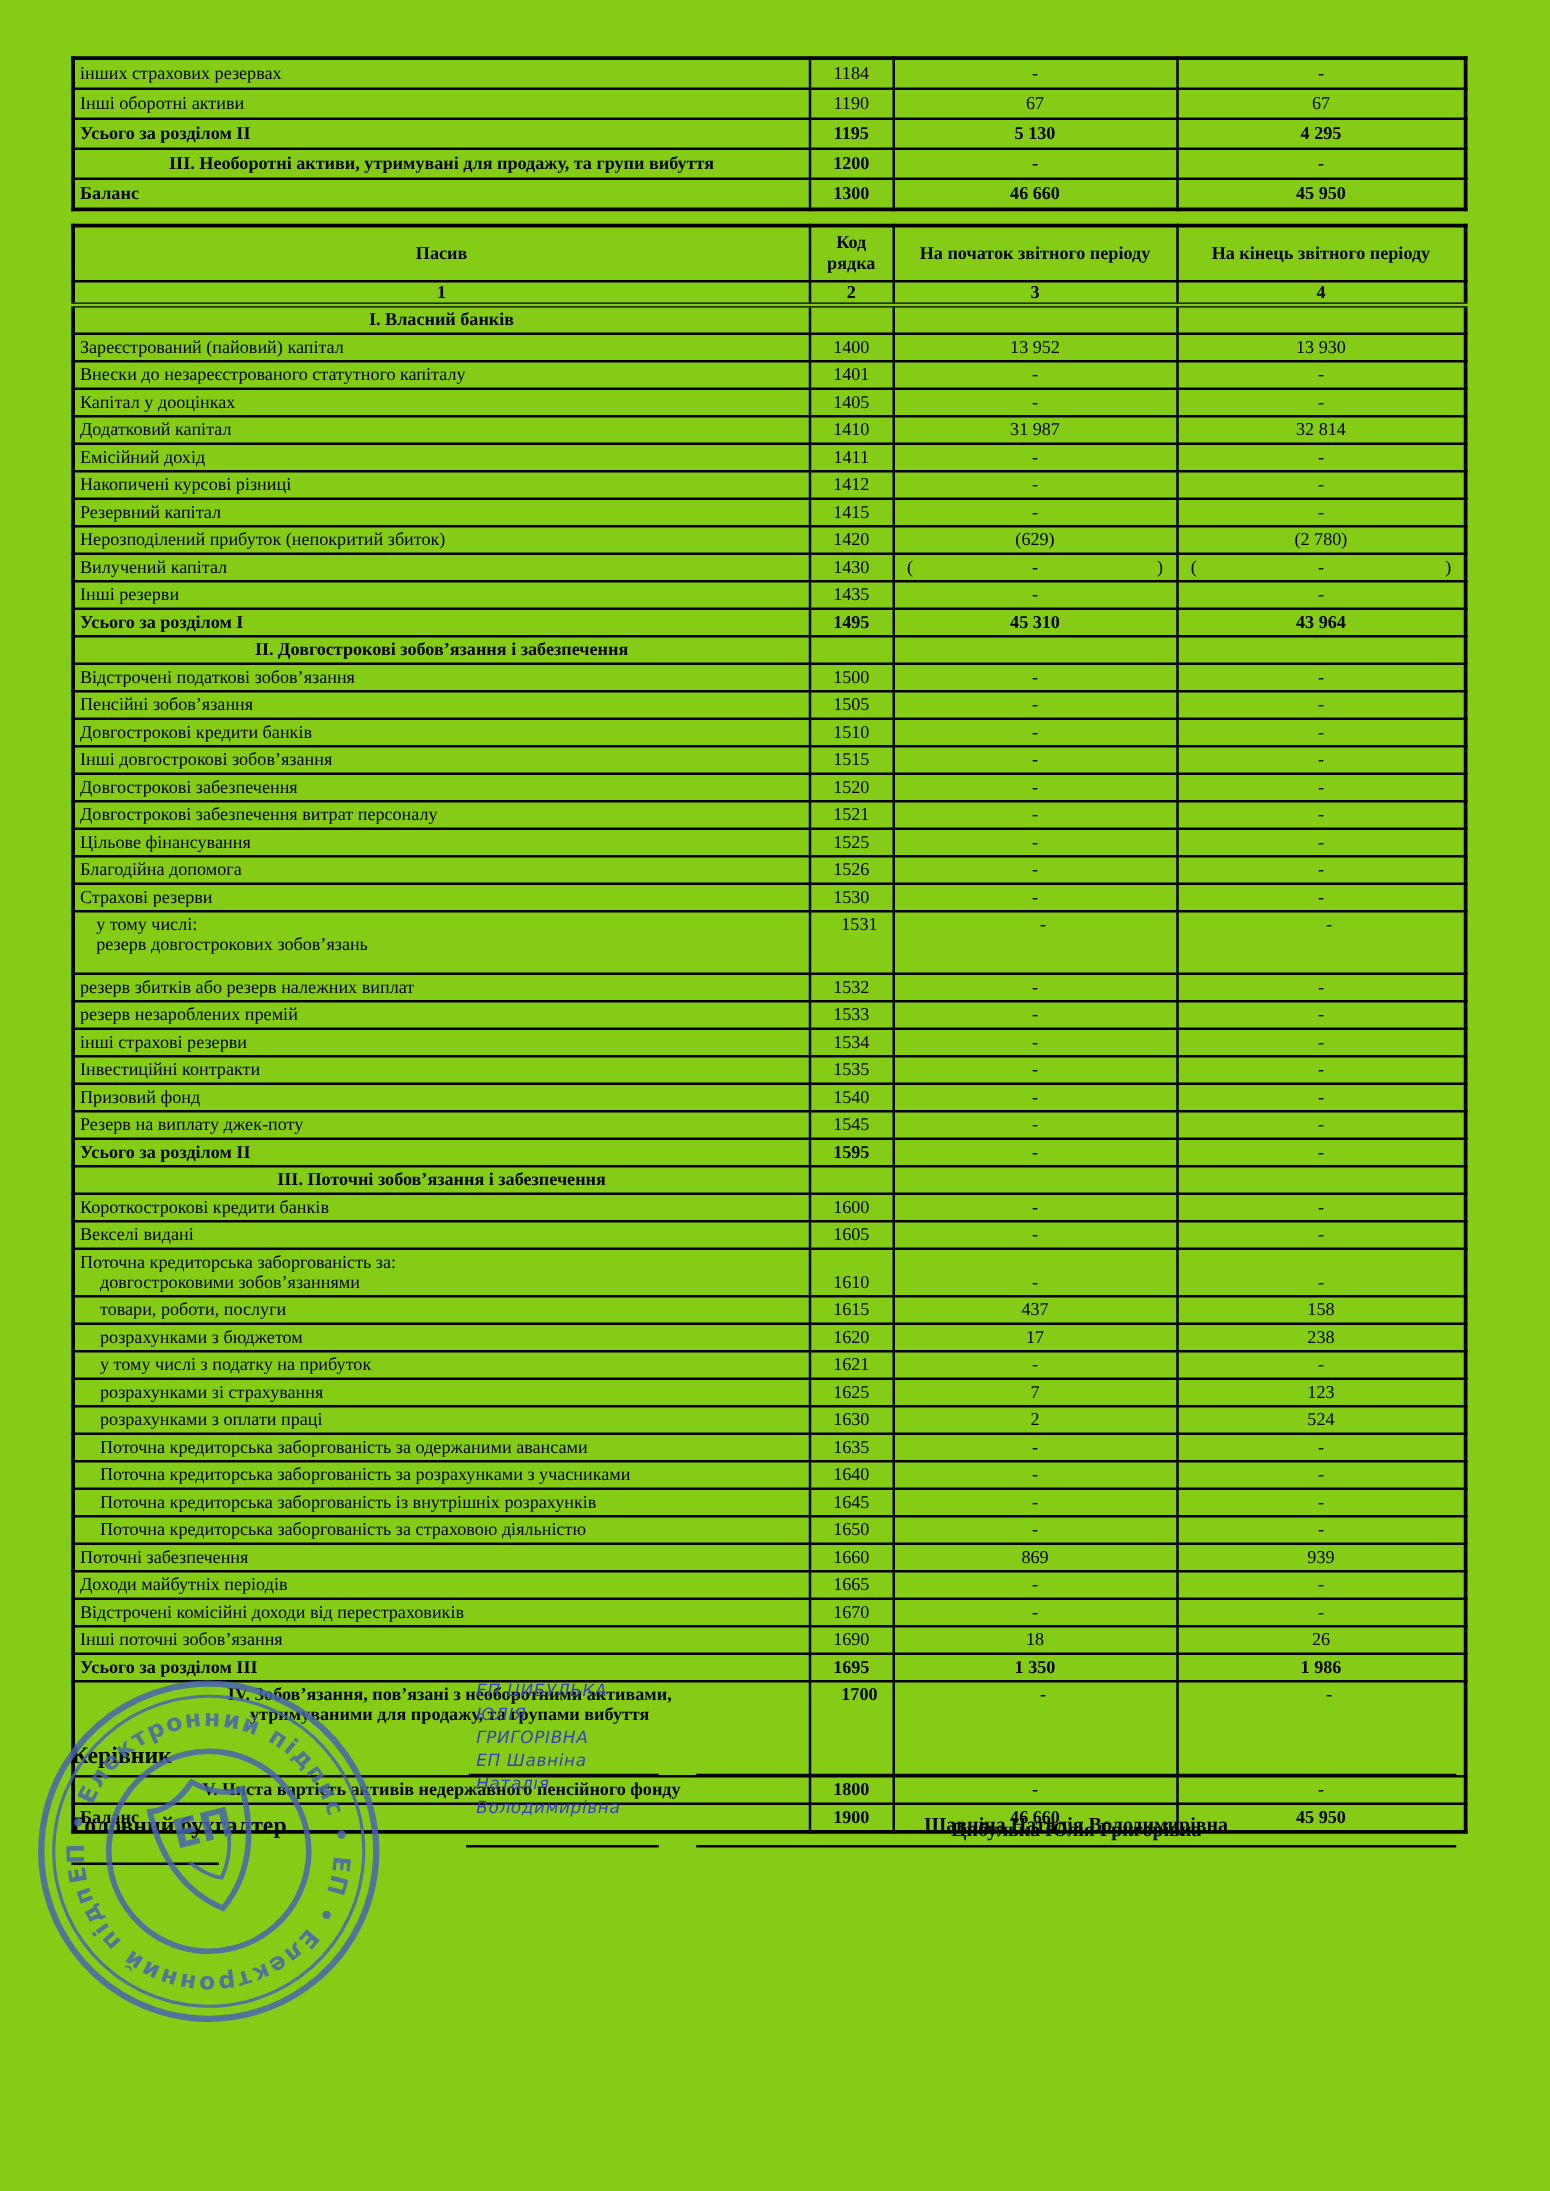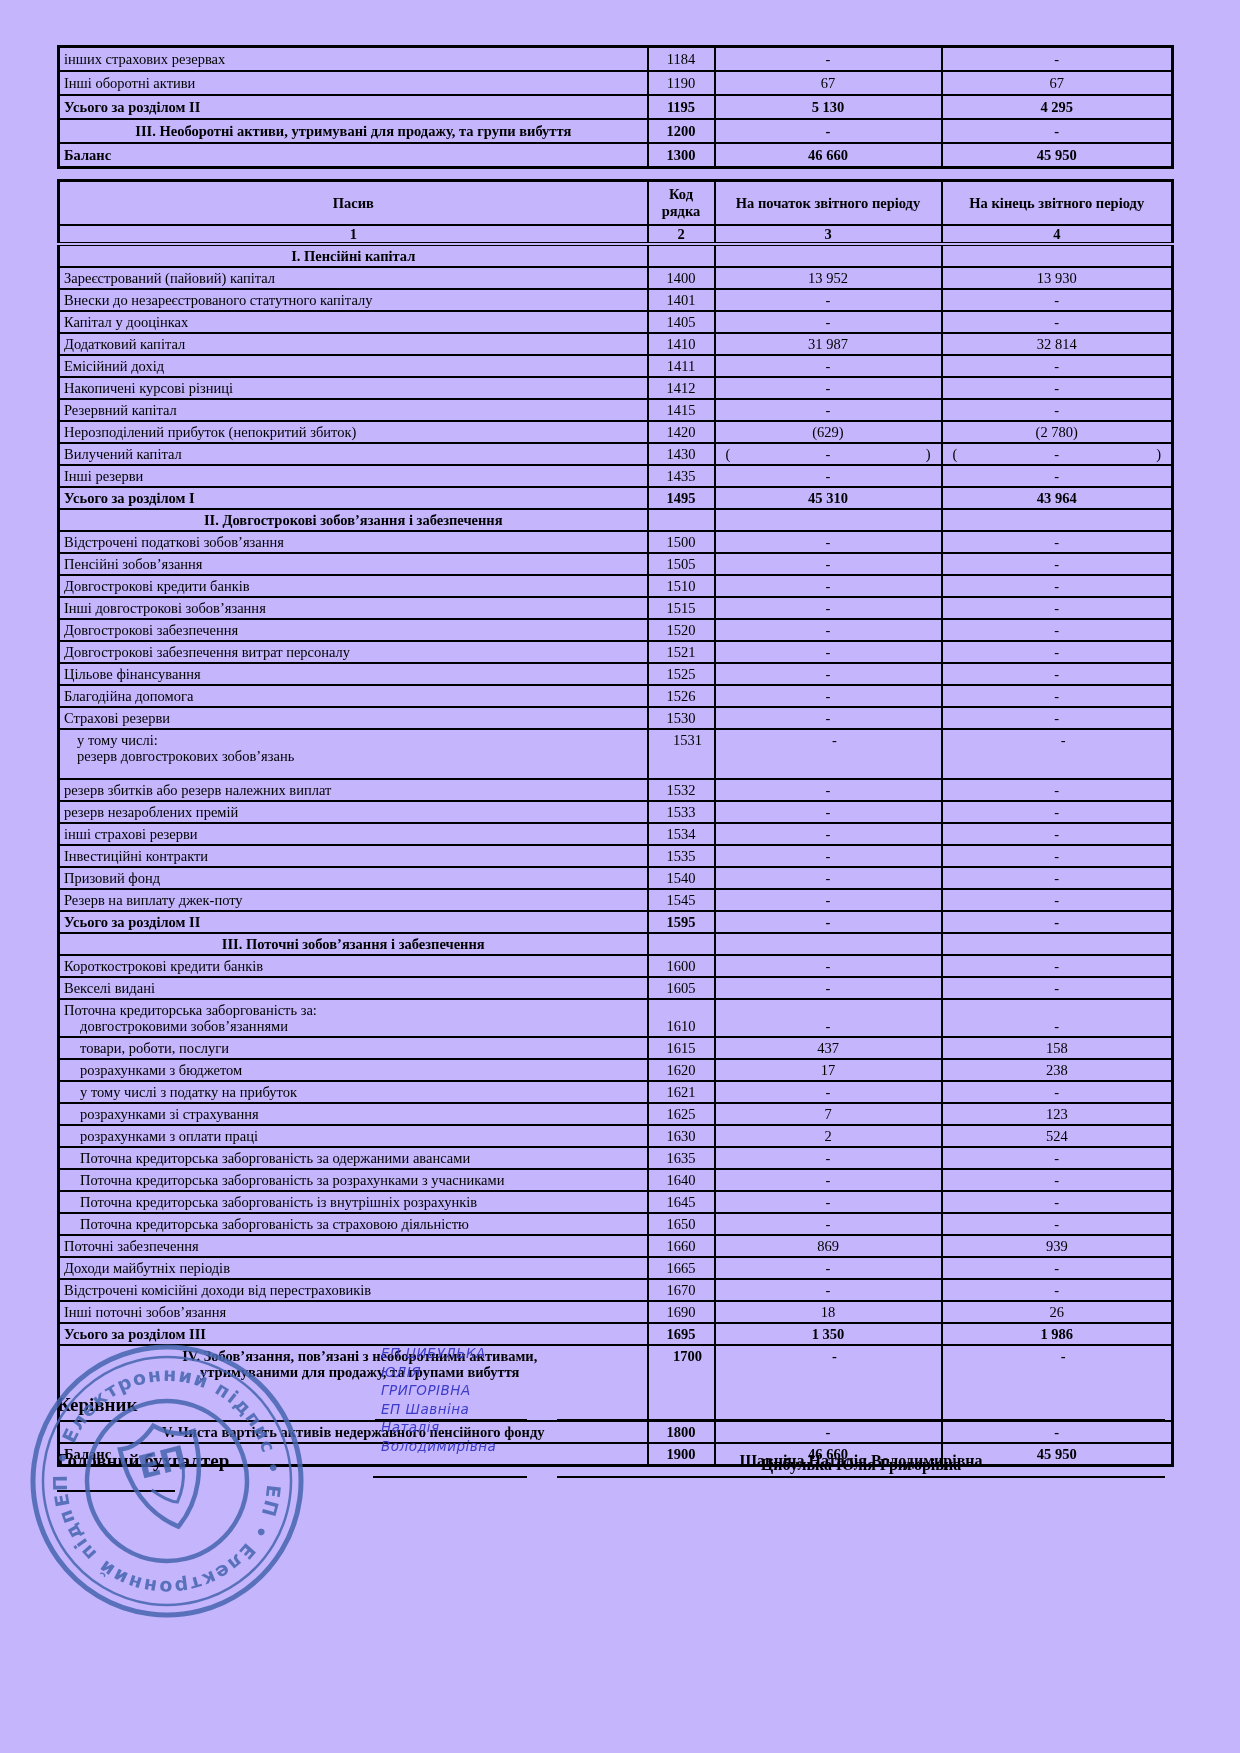--- a/index.html
+++ b/index.html
@@ -1,17 +1,17 @@
 <!DOCTYPE html>
 <html><head>
 <meta charset="utf-8">
 <style>
   html,body { margin:0; padding:0; background:#fff; }
   .page {
-    position:relative; width:1240px; height:1753px; background:#c4b5fd;
+    position:relative; width:1240px; height:1753px; background:#84cc16;
     font-family:"Liberation Serif", serif; color:#000; overflow:hidden;
   }
   table { border-collapse:collapse; table-layout:fixed; width:1114px; margin-left:57px; border:3px solid #000; }
   td { border:2px solid #000; font-size:14.5px; line-height:16px; padding:2px 4px; vertical-align:middle; word-wrap:break-word; }
   .tbl-top { margin-top:45px; }
   .tbl-top td { padding-top:3px; padding-bottom:3px; }
   .tbl-passive { margin-top:10px; }
   .hdr td { text-align:center; font-weight:bold; padding:4px 2px; line-height:17px; }
   .num-row td { text-align:center; font-weight:bold; line-height:14px; padding:1px; border-bottom:4px double #000; }
   .c-code, .c-val { text-align:center; }
@@ -110,21 +110,21 @@
       <tr class="num-row">
         <td>1</td>
         <td>2</td>
         <td>3</td>
         <td>4</td>
       </tr>
     </tbody>
     <tbody id="passive-body">
         <tr>
           <td>
-            <div class="lbl ctr">І. Пенсійні капітал</div>
+            <div class="lbl ctr">І. Власний банків</div>
           </td>
           <td class="c-code"></td>
           <td class="c-val"></td>
           <td class="c-val"></td>
         </tr>
         <tr>
           <td>
             <div class="lbl">Зареєстрований (пайовий) капітал</div>
           </td>
           <td class="c-code">1400</td>

